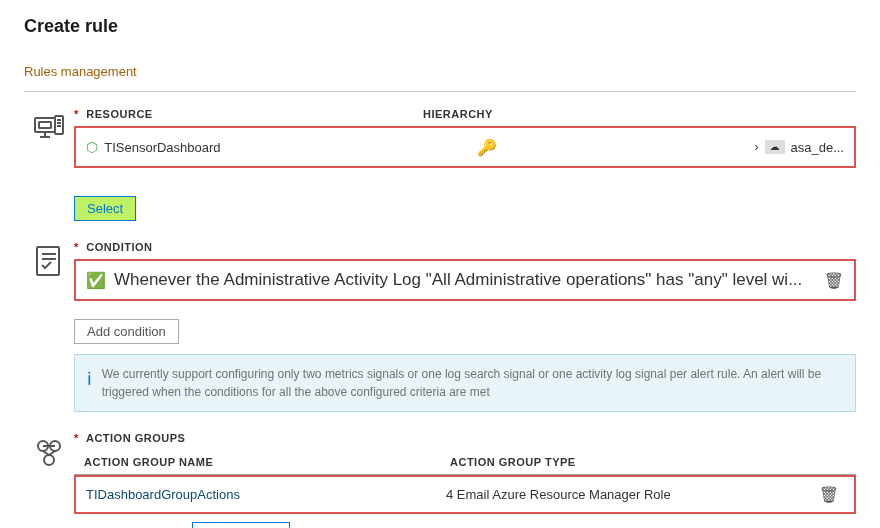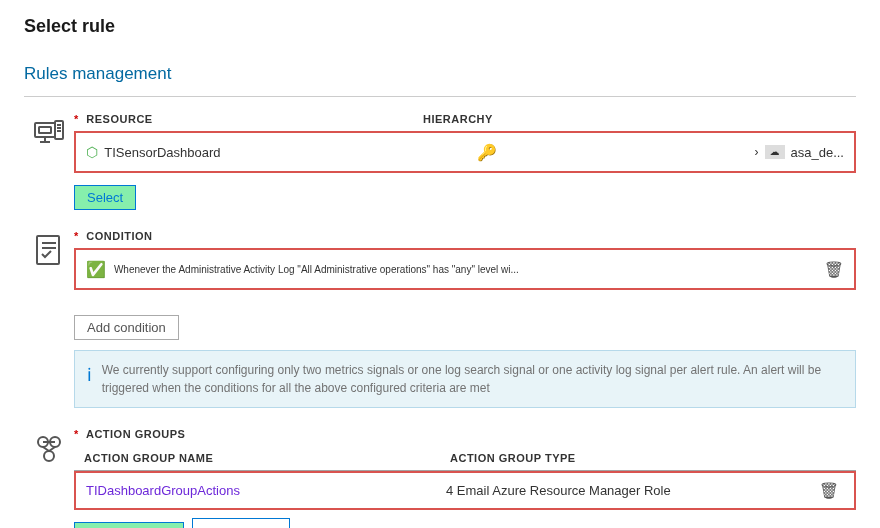--- a/index.html
+++ b/index.html
@@ -17,22 +17,22 @@
     }
 
     .page-title {
       font-size: 18px;
       font-weight: 600;
       color: #1a1a1a;
       margin-bottom: 2px;
     }
 
     .page-subtitle {
-      font-size: 17px;
-      color: #0369a1;
+      font-size: 13px;
+      color: #a16207;
       margin-bottom: 12px;
       margin-top: 27px;
     }
 
     .divider {
       border: none;
       border-top: 1px solid #ccc;
       margin-bottom: 16px;
     }
 
@@ -125,67 +125,67 @@
       color: #333;
       font-size: 12px;
     }
 
     .asa-label {
       font-size: 13px;
       color: #333;
     }
 
     .select-btn {
-      background: #86efac;
+      background: #bef264;
       border: 1px solid #0078d4;
       color: #0078d4;
       padding: 4px 12px;
       font-size: 13px;
       cursor: pointer;
-      margin-top: 4px;
+      margin-top: 20px;
     }
 
     .condition-row {
       display: flex;
       align-items: center;
       padding: 8px 10px;
       background: #fff;
       min-height: 38px;
     }
 
     .condition-check {
       color: #4caf50;
       font-size: 16px;
       margin-right: 8px;
     }
 
     .condition-text {
       flex: 1;
-      font-size: 10px;
+      font-size: 17px;
       color: #333;
       white-space: nowrap;
       overflow: hidden;
       text-overflow: ellipsis;
     }
 
     .trash-icon {
       color: #555;
       font-size: 16px;
       cursor: pointer;
       margin-left: 8px;
     }
 
     .add-condition-btn {
       background: #fff;
       border: 1px solid #aaa;
       color: #555;
       padding: 4px 12px;
       font-size: 13px;
       cursor: pointer;
-      margin-top: 17px;
+      margin-top: 10px;
     }
 
     .info-box {
       display: flex;
       align-items: flex-start;
       background: #e8f4f8;
       border: 1px solid #b6d9ea;
       padding: 10px 12px;
       margin-top: 10px;
       gap: 10px;
@@ -242,21 +242,21 @@
     .action-row {
       display: flex;
       align-items: center;
       padding: 8px 10px;
       background: #fff;
     }
 
     .ag-name {
       flex: 1;
       font-size: 13px;
-      color: #6d28d9;
+      color: #0c4a6e;
     }
 
     .ag-type {
       flex: 1;
       font-size: 13px;
       color: #333;
     }
 
     .action-buttons {
       display: flex;
@@ -271,21 +271,21 @@
       padding: 4px 14px;
       font-size: 13px;
       cursor: pointer;
     }
   </style>
 </head>
 <body>
 
 <div class="page-container">
 
-  <div class="page-title">Select rule</div>
+  <div class="page-title">Create rule</div>
   <div class="page-subtitle">Rules management</div>
   <hr class="divider">
 
   <div class="section">
     <div class="section-icon">
       <svg viewBox="0 0 32 32" fill="none" stroke="#555" stroke-width="2">
         <rect x="2" y="6" width="20" height="14" rx="1" stroke="#555" fill="none"></rect>
         <rect x="6" y="10" width="12" height="6" rx="0.5" stroke="#555" fill="none"></rect>
         <line x1="12" y1="20" x2="12" y2="25" stroke="#555"></line>
         <line x1="7" y1="25" x2="17" y2="25" stroke="#555"></line>

